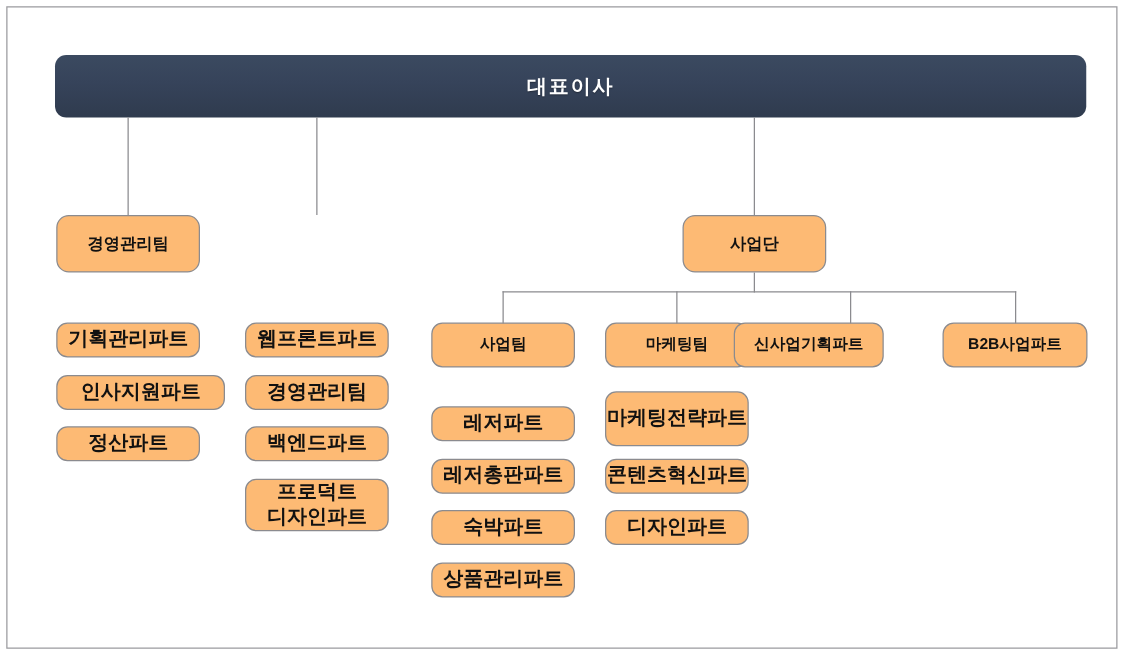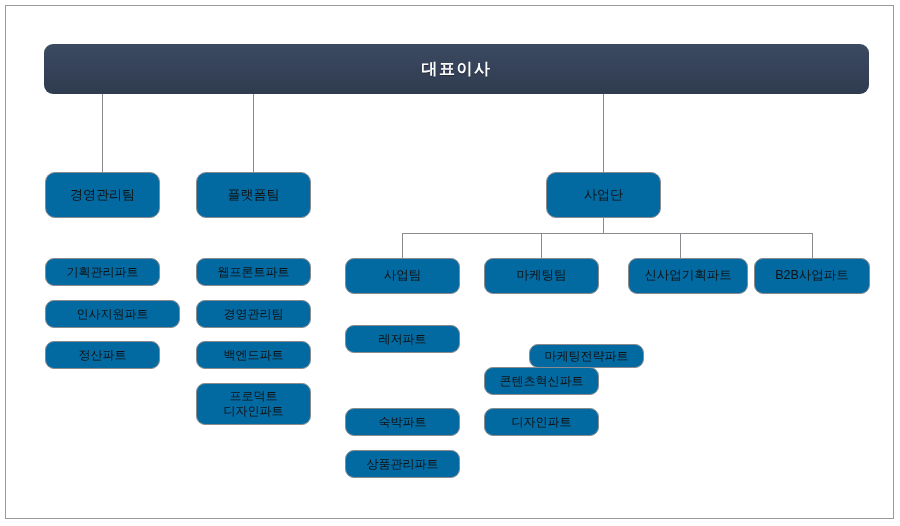--- a/index.html
+++ b/index.html
@@ -44,41 +44,41 @@
     letter-spacing: 1.5px;
     display: flex;
     align-items: center;
     justify-content: center;
     text-shadow: 0 1px 1px rgba(0,0,0,0.35);
   }
   
   .node {
     position: absolute;
     box-sizing: border-box;
-    background: #0369a1;
+    background: #fdba74;
     border: 1px solid #8b8b8f;
     border-radius: 9px;
     display: flex;
     align-items: center;
     justify-content: center;
     text-align: center;
     color: #111111;
-    font-weight: normal;
+    font-weight: bold;
     line-height: 1.25;
     white-space: pre-line;
   }
   .node.level2 {
     font-size: 13px;
     border-radius: 10px;
   }
   .node.level3 {
     font-size: 12.5px;
   }
   .node.leaf {
-    font-size: 12px;
+    font-size: 16px;
   }
   
   .line-v {
     position: absolute;
     width: 1px;
     background: #8b8b8f;
   }
   .line-h {
     position: absolute;
     height: 1px;
@@ -93,50 +93,50 @@
   <div class="page-frame"></div>
 
   <div class="root-box">대표이사</div>
 
   <div class="line-v" style="left:102px; top:94px; height:78px;"></div>
   <div class="line-v" style="left:253px; top:94px; height:78px;"></div>
   <div class="line-v" style="left:603px; top:94px; height:78px;"></div>
 
   <div class="node level2" style="left:45px; top:172px; width:115px; height:46px;">경영관리팀</div>
 
-  <div class="node level2" style="left:196px; top:172px; width:115px; height:46px;">플랫폼팀</div>
 
   <div class="node level2" style="left:546px; top:172px; width:115px; height:46px;">사업단</div>
 
   <div class="line-v" style="left:603px; top:218px; height:16px;"></div>
   <div class="line-h" style="left:402px; top:233px; width:411px;"></div>
   <div class="line-v" style="left:402px; top:233px; height:26px;"></div>
   <div class="line-v" style="left:541px; top:233px; height:26px;"></div>
   <div class="line-v" style="left:680px; top:233px; height:26px;"></div>
   <div class="line-v" style="left:812px; top:233px; height:26px;"></div>
 
   <div class="node level3" style="left:484px; top:258px; width:115px; height:36px;">마케팅팀</div>
 
   <div class="node level3" style="left:345px; top:258px; width:115px; height:36px;">사업팀</div>
 
-  <div class="node level3" style="left:628px; top:258px; width:120px; height:36px;">신사업기획파트</div>
+  <div class="node level3" style="left:587px; top:258px; width:120px; height:36px;">신사업기획파트</div>
 
   <div class="node level3" style="left:754px; top:258px; width:116px; height:36px;">B2B사업파트</div>
 
   <div class="node leaf" style="left:45px; top:258px; width:115px; height:28px;">기획관리파트</div>
   <div class="node leaf" style="left:45px; top:300px; width:135px; height:28px;">인사지원파트</div>
   <div class="node leaf" style="left:45px; top:341px; width:115px; height:28px;">정산파트</div>
 
   <div class="node leaf" style="left:196px; top:258px; width:115px; height:28px;">웹프론트파트</div>
   <div class="node leaf" style="left:196px; top:300px; width:115px; height:28px;">경영관리팀</div>
   <div class="node leaf" style="left:196px; top:341px; width:115px; height:28px;">백엔드파트</div>
   <div class="node leaf" style="left:196px; top:383px; width:115px; height:42px;">프로덕트
 디자인파트</div>
 
   <div class="node leaf" style="left:345px; top:325px; width:115px; height:28px;">레저파트</div>
+  <div class="node leaf" style="left:345px; top:367px; width:115px; height:28px;">레저총판파트</div>
   <div class="node leaf" style="left:345px; top:408px; width:115px; height:28px;">숙박파트</div>
   <div class="node leaf" style="left:345px; top:450px; width:115px; height:28px;">상품관리파트</div>
 
-  <div class="node leaf" style="left:484px; top:344px; width:115px; height:24px;margin-left:45px;">마케팅전략파트</div>
+  <div class="node leaf" style="left:484px; top:313px; width:115px; height:44px;">마케팅전략파트</div>
   <div class="node leaf" style="left:484px; top:367px; width:115px; height:28px;text-align:right;">콘텐츠혁신파트</div>
   <div class="node leaf" style="left:484px; top:408px; width:115px; height:28px;">디자인파트</div>
 
 </div>
 
 </body></html>

